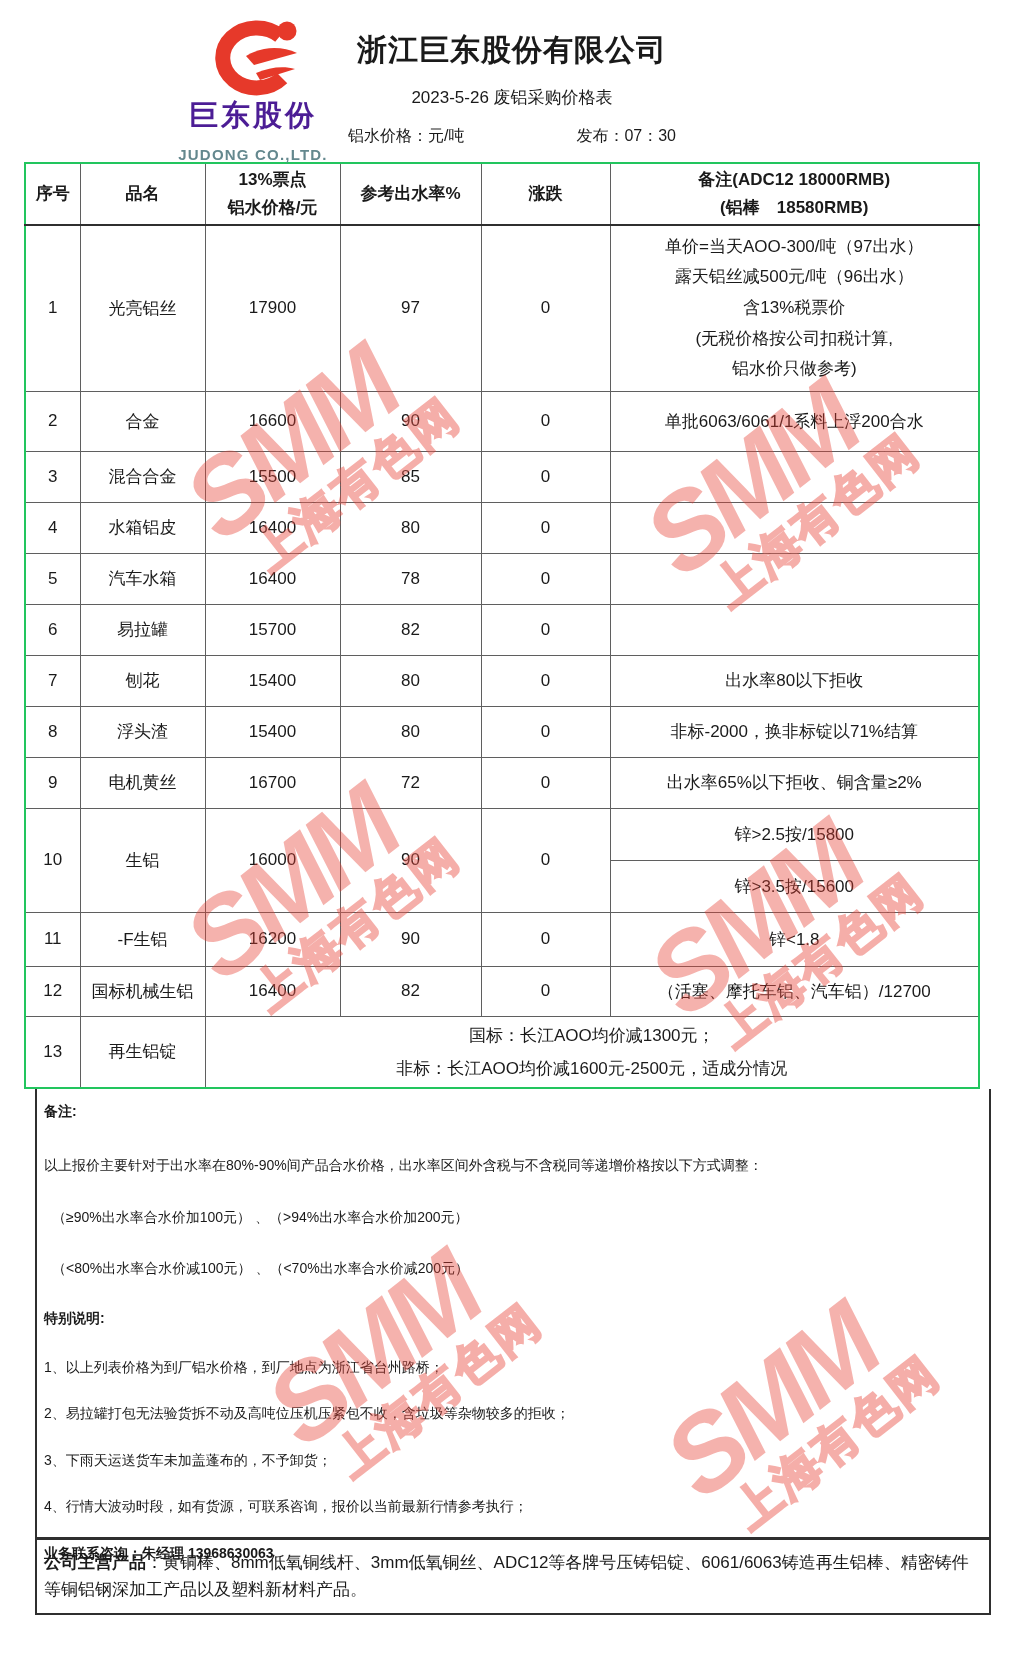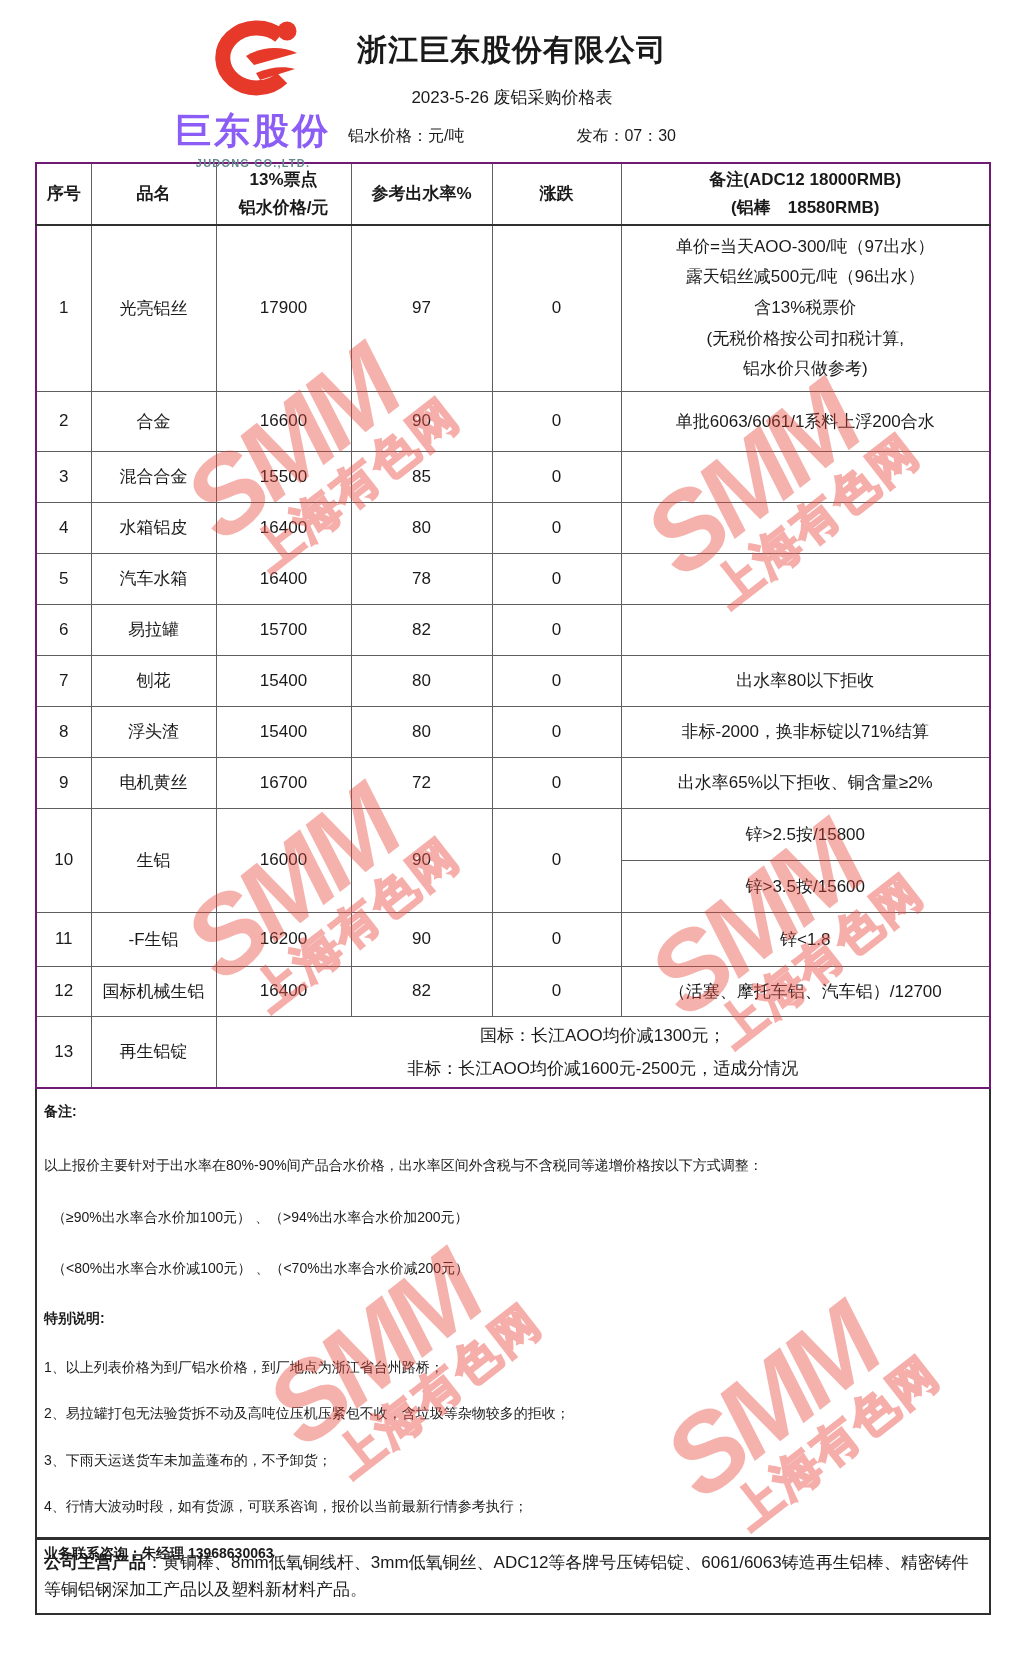--- a/index.html
+++ b/index.html
@@ -3,29 +3,29 @@
 <meta charset="utf-8">
 <style>
   html,body{margin:0;padding:0;background:#fff;}
   #page{position:relative;width:1024px;height:1667px;background:#fff;overflow:hidden;
         font-family:"Liberation Sans","DejaVu Sans",sans-serif;color:#1a1a1a;}
 
   
   .hdr{position:relative;height:162px;}
   .logo{position:absolute;left:168px;top:18px;width:170px;text-align:center;}
   .logo svg{display:block;margin:0 auto;}
-  .logo-cn{font-size:36px;font-weight:bold;color:#8b5cf6;letter-spacing:3px;line-height:1.05;margin-top:12px;}
-  .logo-en{font-size:11px;font-weight:bold;color:#64888e;letter-spacing:1.2px;margin-top:7px;}
+  .logo-cn{font-size:29px;font-weight:bold;color:#4c1d95;letter-spacing:3px;line-height:1.05;}
+  .logo-en{font-size:15px;font-weight:bold;color:#64888e;letter-spacing:1.2px;margin-top:16px;}
   .company{padding-top:30px;text-align:center;font-size:30px;font-weight:bold;letter-spacing:1px;}
   .subtitle{margin-top:15px;text-align:center;font-size:17px;}
   .inforow{margin-top:17px;display:flex;justify-content:center;gap:112px;font-size:16px;}
 
   
-  table.price{border-collapse:collapse;margin-left:35px;width:954px;table-layout:fixed;
-              border:2px solid #701a75;}
+  table.price{border-collapse:collapse;margin-left:24px;width:954px;table-layout:fixed;
+              border:2px solid #22c55e;}
   table.price th,table.price td{border:1px solid #5f5f5f;text-align:center;vertical-align:middle;
               font-size:17px;padding:2px 4px;overflow:hidden;}
   table.price thead th{font-weight:bold;line-height:1.65;border-bottom:2px solid #2f2f2f;}
   .pre{white-space:pre-line;}
   tr.h-head{height:62px;} tr.h-r1{height:166px;} tr.h-r2{height:60px;}
   tr.h-std{height:51px;} tr.h-sub{height:52px;} tr.h-r11{height:54px;}
   tr.h-r12{height:50px;} tr.h-r13{height:72px;padding-left:15px;}
   tr.h-r1 td.remark{line-height:1.8;}
   tr.h-r13 td.merged{line-height:1.95;}
 

